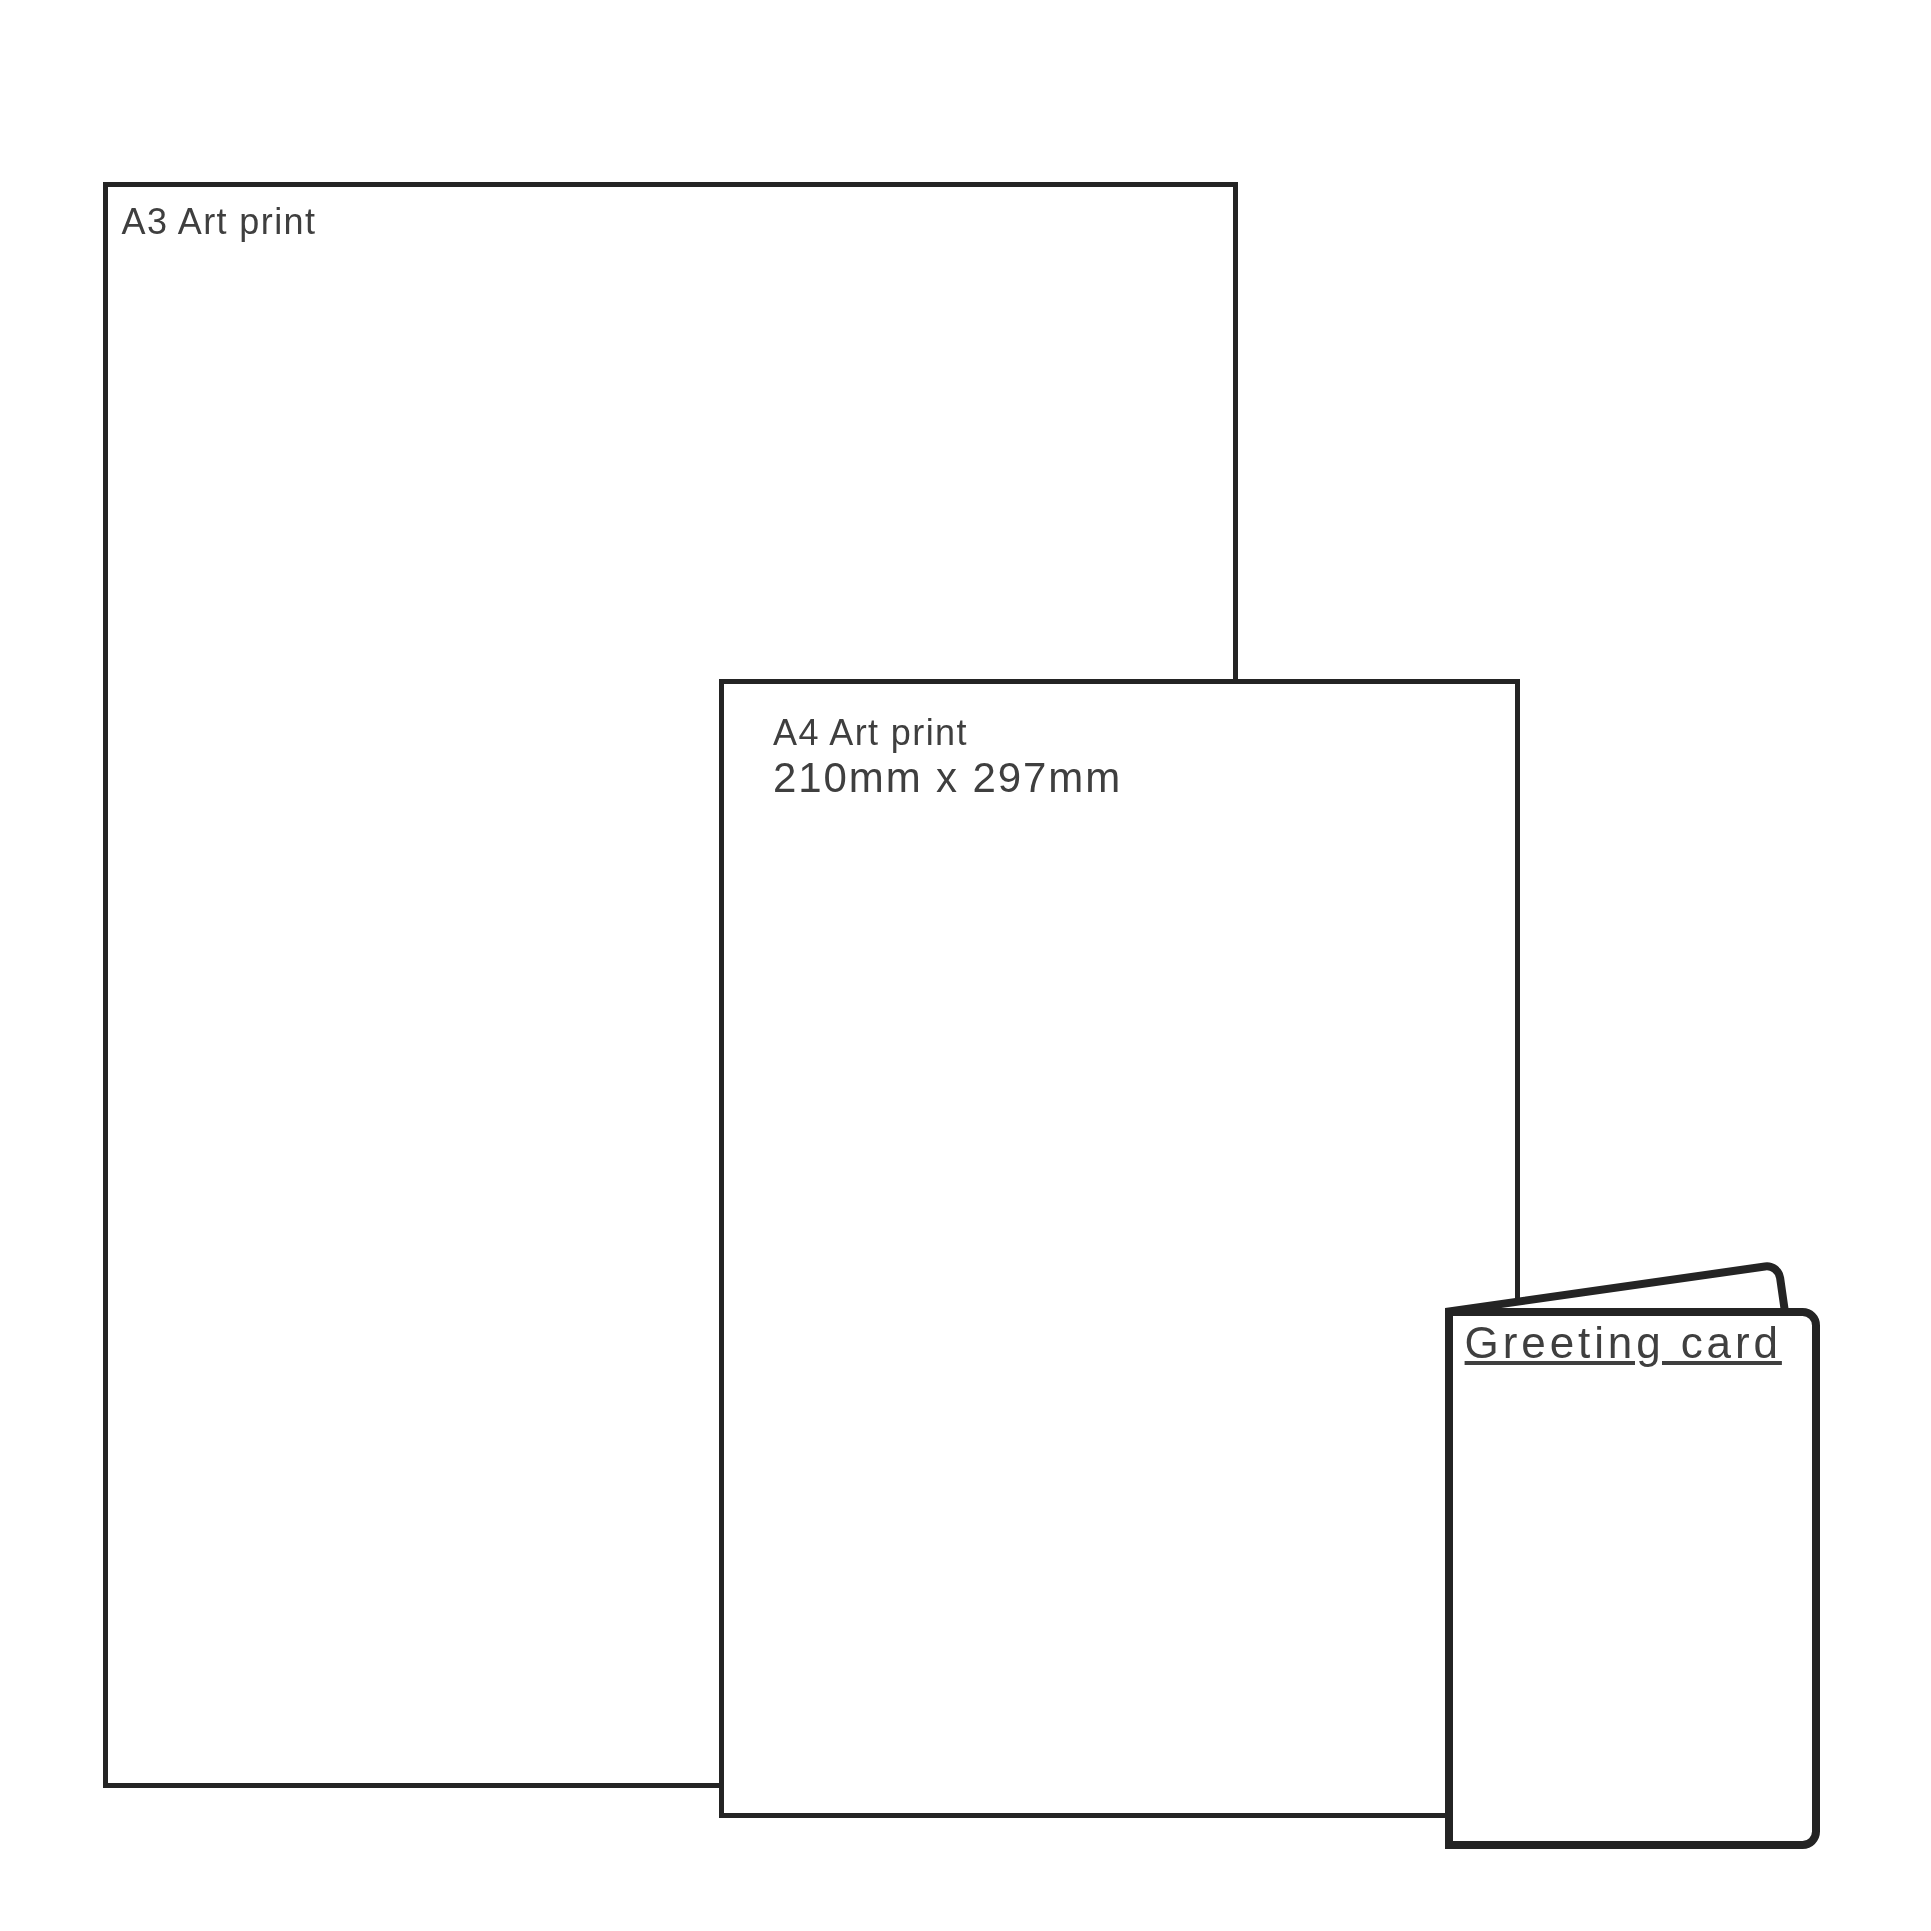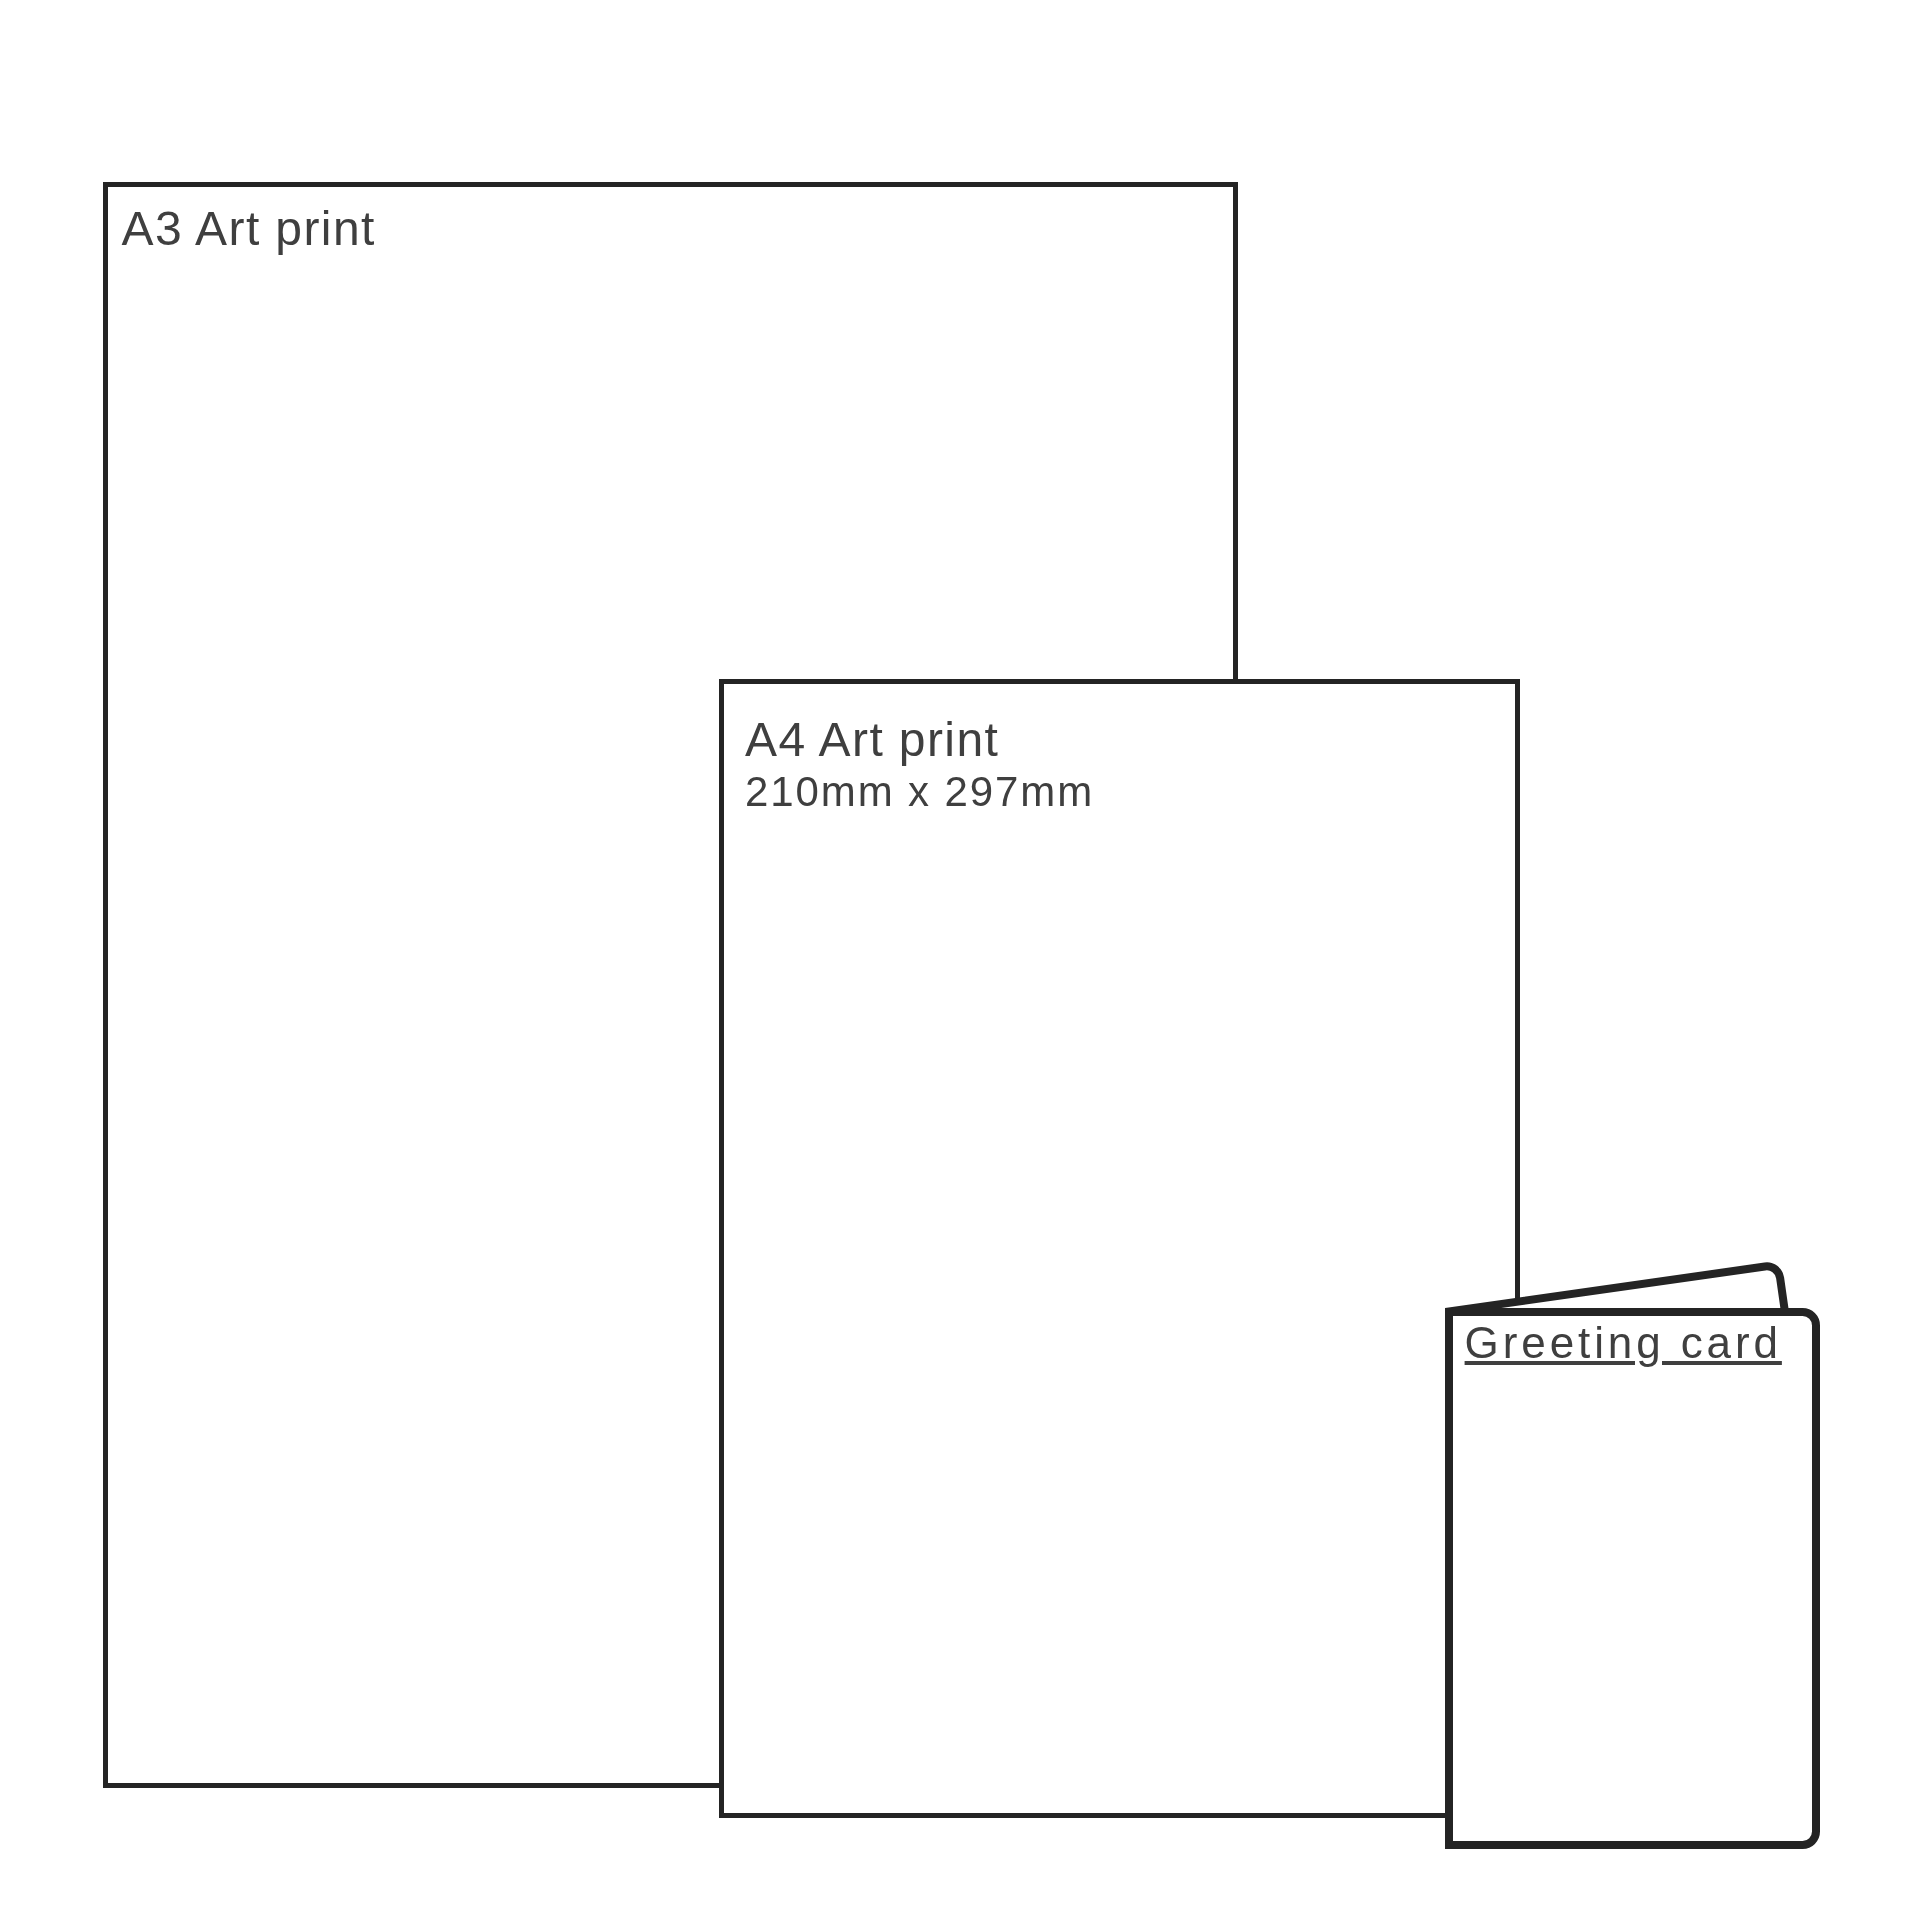--- a/index.html
+++ b/index.html
@@ -19,21 +19,21 @@
     position: absolute;
     box-sizing: border-box;
     background: var(--bg, #ffffff);
     border: 5.8px solid var(--line, #242424);
   }
   .label {
     color: var(--text, #3f3f3f);
     font-weight: 300;
   }
   .label .title {
-    font-size: 48px;
+    font-size: 36px;
     letter-spacing: 1.4px;
     line-height: 1.12;
     white-space: nowrap;
   }
   .label .dims {
     font-size: 42px;
     letter-spacing: 1.9px;
     line-height: 1.18;
     white-space: nowrap;
   }
@@ -41,20 +41,21 @@
     left: 103px; top: 182px;
     width: 1135px; height: 1606px;
     z-index: 1;
   }
   #a3-sheet .label { padding: 15.4px 0 0 13.5px; }
 
   #a4-sheet {
     left: 719px; top: 679px;
     width: 801px; height: 1139px;
     z-index: 2;
+    padding-left: 28px;
   }
   #a4-sheet .label { padding: 29px 0 0 21px; }
 
   #card-back {
     left: 1445px; top: 1308px;
     width: 340px; height: 164px;
     z-index: 3;
     border-width: 8.7px;
     border-radius: 0 17.4px 17.4px 0;
     transform: rotate(-8.1deg);

